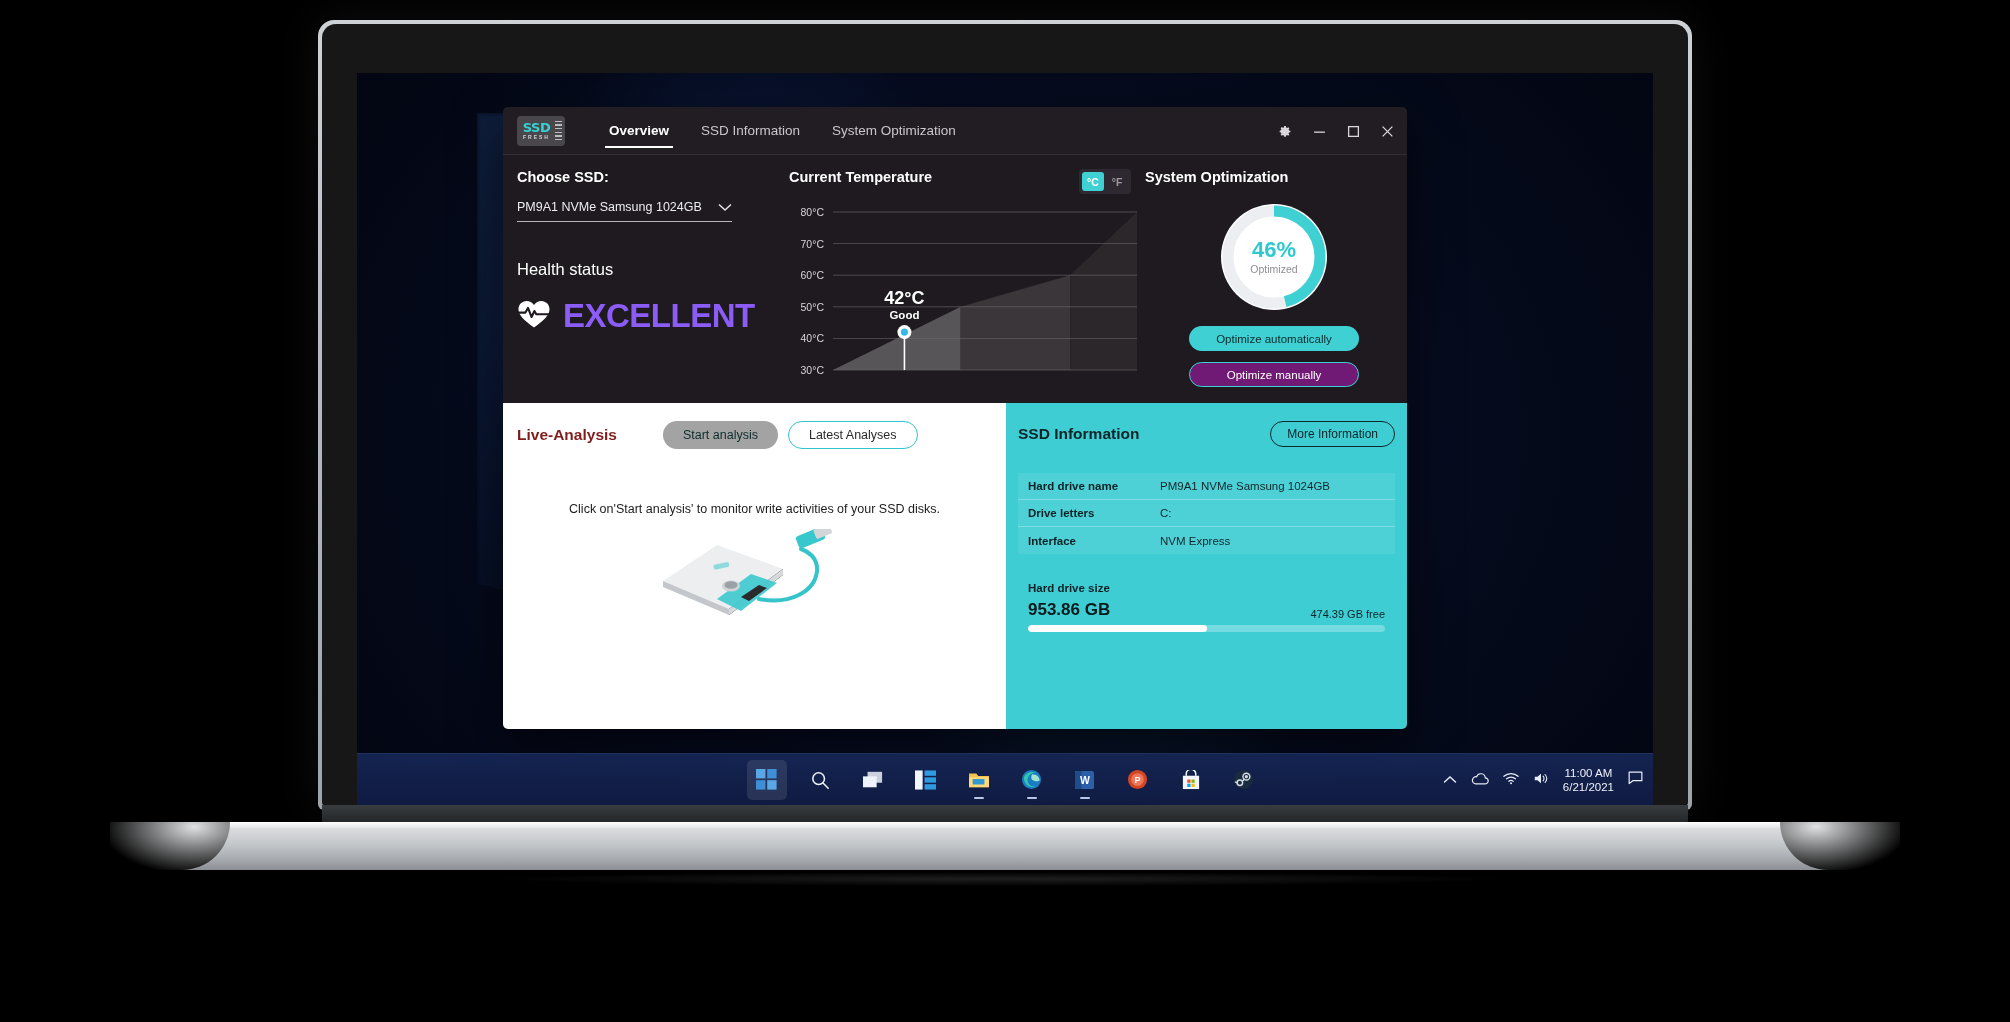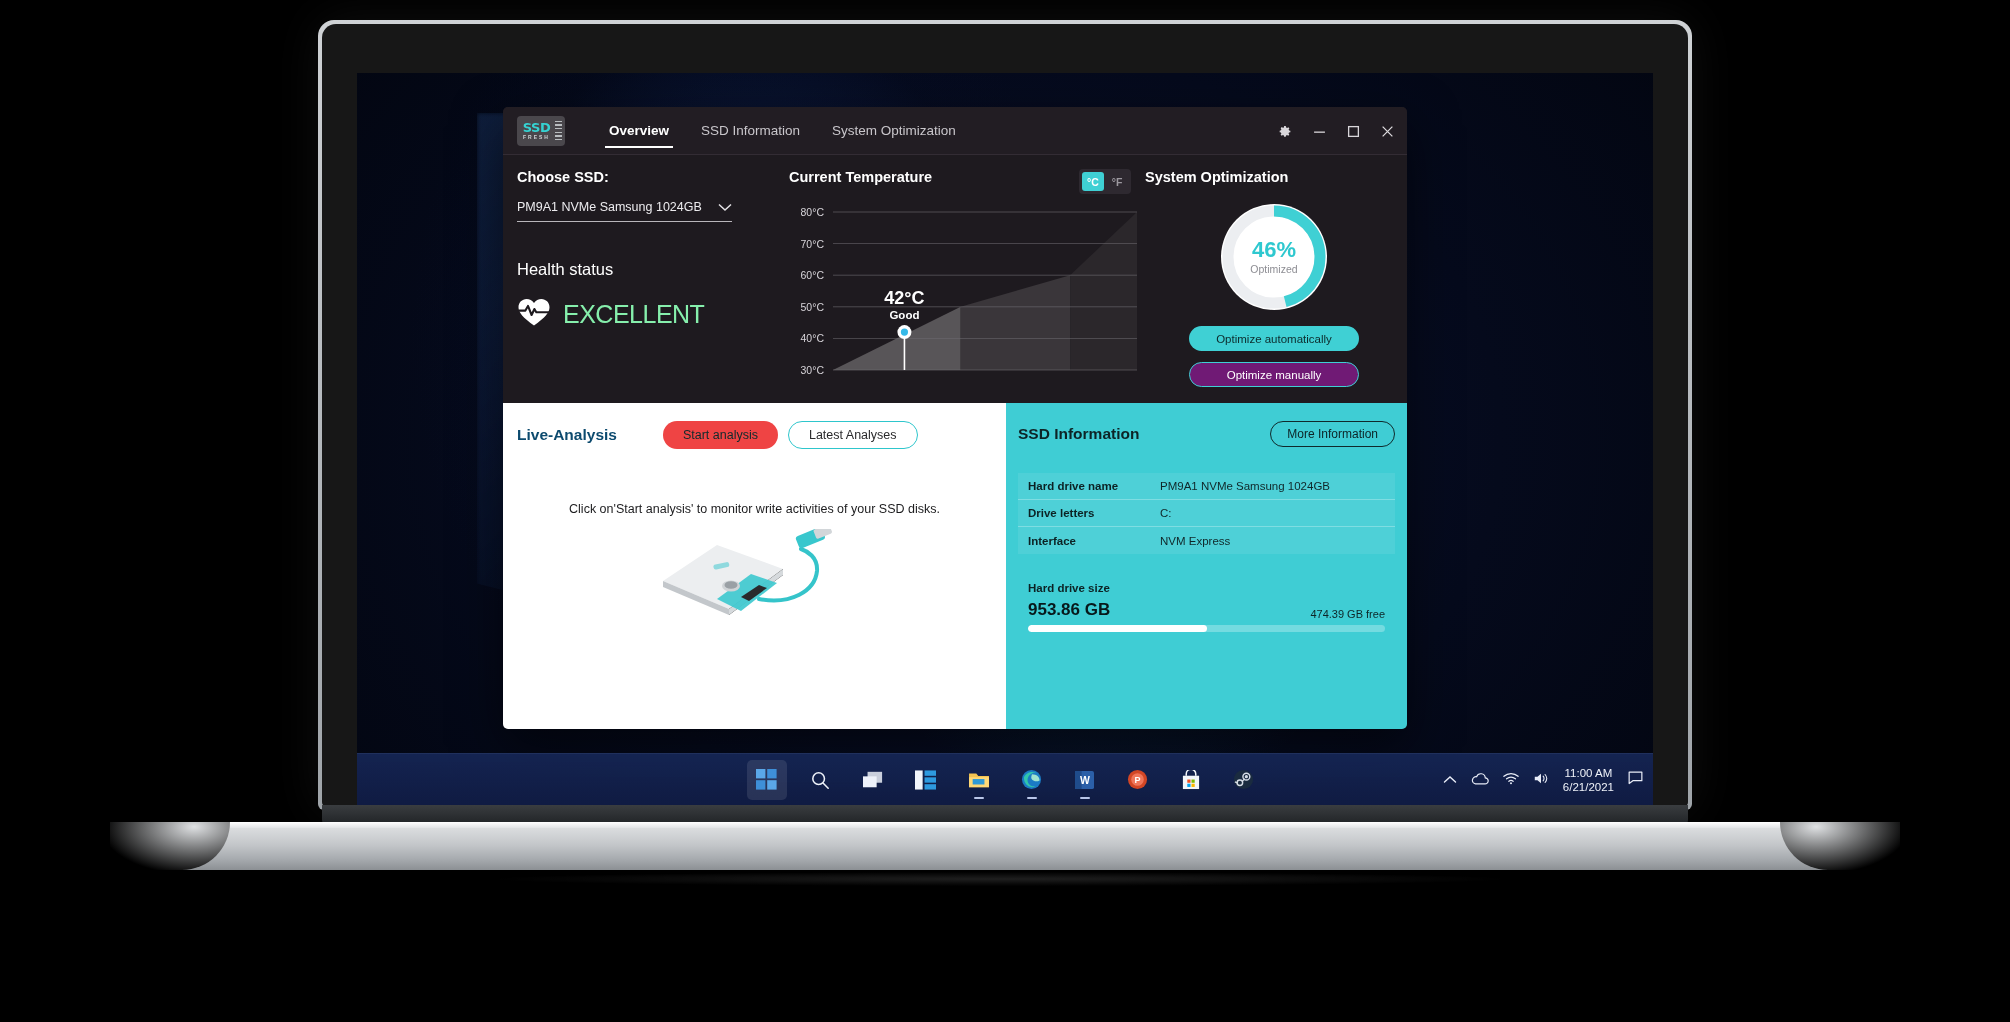--- a/index.html
+++ b/index.html
@@ -137,21 +137,21 @@
   .col-right { flex: 1; }
 
   .label-h { color: #fff; font-size: 14.5px; font-weight: 700; }
   .select-wrap {
     margin-top: 13px; width: 215px; border-bottom: 1.5px solid #b9b6bb;
     display: flex; align-items: center; justify-content: space-between; padding-bottom: 5px;
   }
   .select-val { color: #ecebee; font-size: 12.5px; }
   .health-title { margin-top: 38px; color: #fff; font-size: 16.5px; }
   .health-row { margin-top: 18px; display: flex; align-items: center; gap: 12px; }
-  .health-word { color: #86efac; font-size: 25px; font-weight: 400; letter-spacing: -0.5px; }
+  .health-word { color: #8b5cf6; font-size: 33px; font-weight: 700; letter-spacing: -0.5px; }
 
   
   .chart-head { display: flex; align-items: flex-start; justify-content: space-between; padding-right: 10px; }
   .unit-toggle {
     background: #2e2930; border-radius: 4px; padding: 3px; display: flex; gap: 2px;
   }
   .unit { width: 22px; height: 19px; border-radius: 3px; font-size: 10.5px; font-weight: 700;
     display: flex; align-items: center; justify-content: center; color: #9d99a0; }
   .unit.on { background: #3fd0d4; color: #ffffff; }
   .chart { position: relative; margin-top: 12px; height: 185px; }
@@ -174,25 +174,25 @@
   }
   .btn-fill { background: #3fd0d4; color: #0c2b2c; font-weight: 400; }
   .btn-outline { background: #701a75; color: #ffffff; border-color: #3fd0d4; }
 
   
   .lower { display: flex; height: 326px; }
   .live {
     width: 503px; background: #ffffff; position: relative;
   }
   .live-head { display: flex; align-items: center; padding: 18px 14px 0 14px; gap: 14px; }
-  .live-title { color: #0c4a6e; font-size: 15.5px; font-weight: 700; flex: 0 0 auto; }
+  .live-title { color: #7f1d1d; font-size: 15.5px; font-weight: 700; flex: 0 0 auto; }
   .live-btns { display: flex; gap: 10px; margin-left: 32px; }
   .lbtn { height: 28px; border-radius: 15px; font-size: 12.5px; display: flex;
     align-items: center; justify-content: center; padding: 0 20px; }
-  .lbtn-fill { background: #ef4444; color: #0e2b2d; }
+  .lbtn-fill { background: #a3a3a3; color: #0e2b2d; }
   .lbtn-outline { background: #fff; color: #2a2a2c; border: 1.5px solid #2ec6cc; }
   .live-msg { margin-top: 52px; text-align: center; color: #1c1c1e; font-size: 12.5px;
     line-height: 16px; padding: 0 56px; }
   .drive-img { margin: 12px auto 0; width: 200px; height: 90px; position: relative; }
 
   .ssdinfo { flex: 1; background: #3fcdd4; padding: 18px 12px 0 12px; }
   .ssdinfo-head { display: flex; align-items: center; justify-content: space-between; }
   .ssdinfo-title { color: #0d2426; font-size: 15.5px; font-weight: 700; }
   .more-btn {
     height: 26px; border-radius: 14px; border: 1.5px solid #0f2a2c; color: #0d2426;

